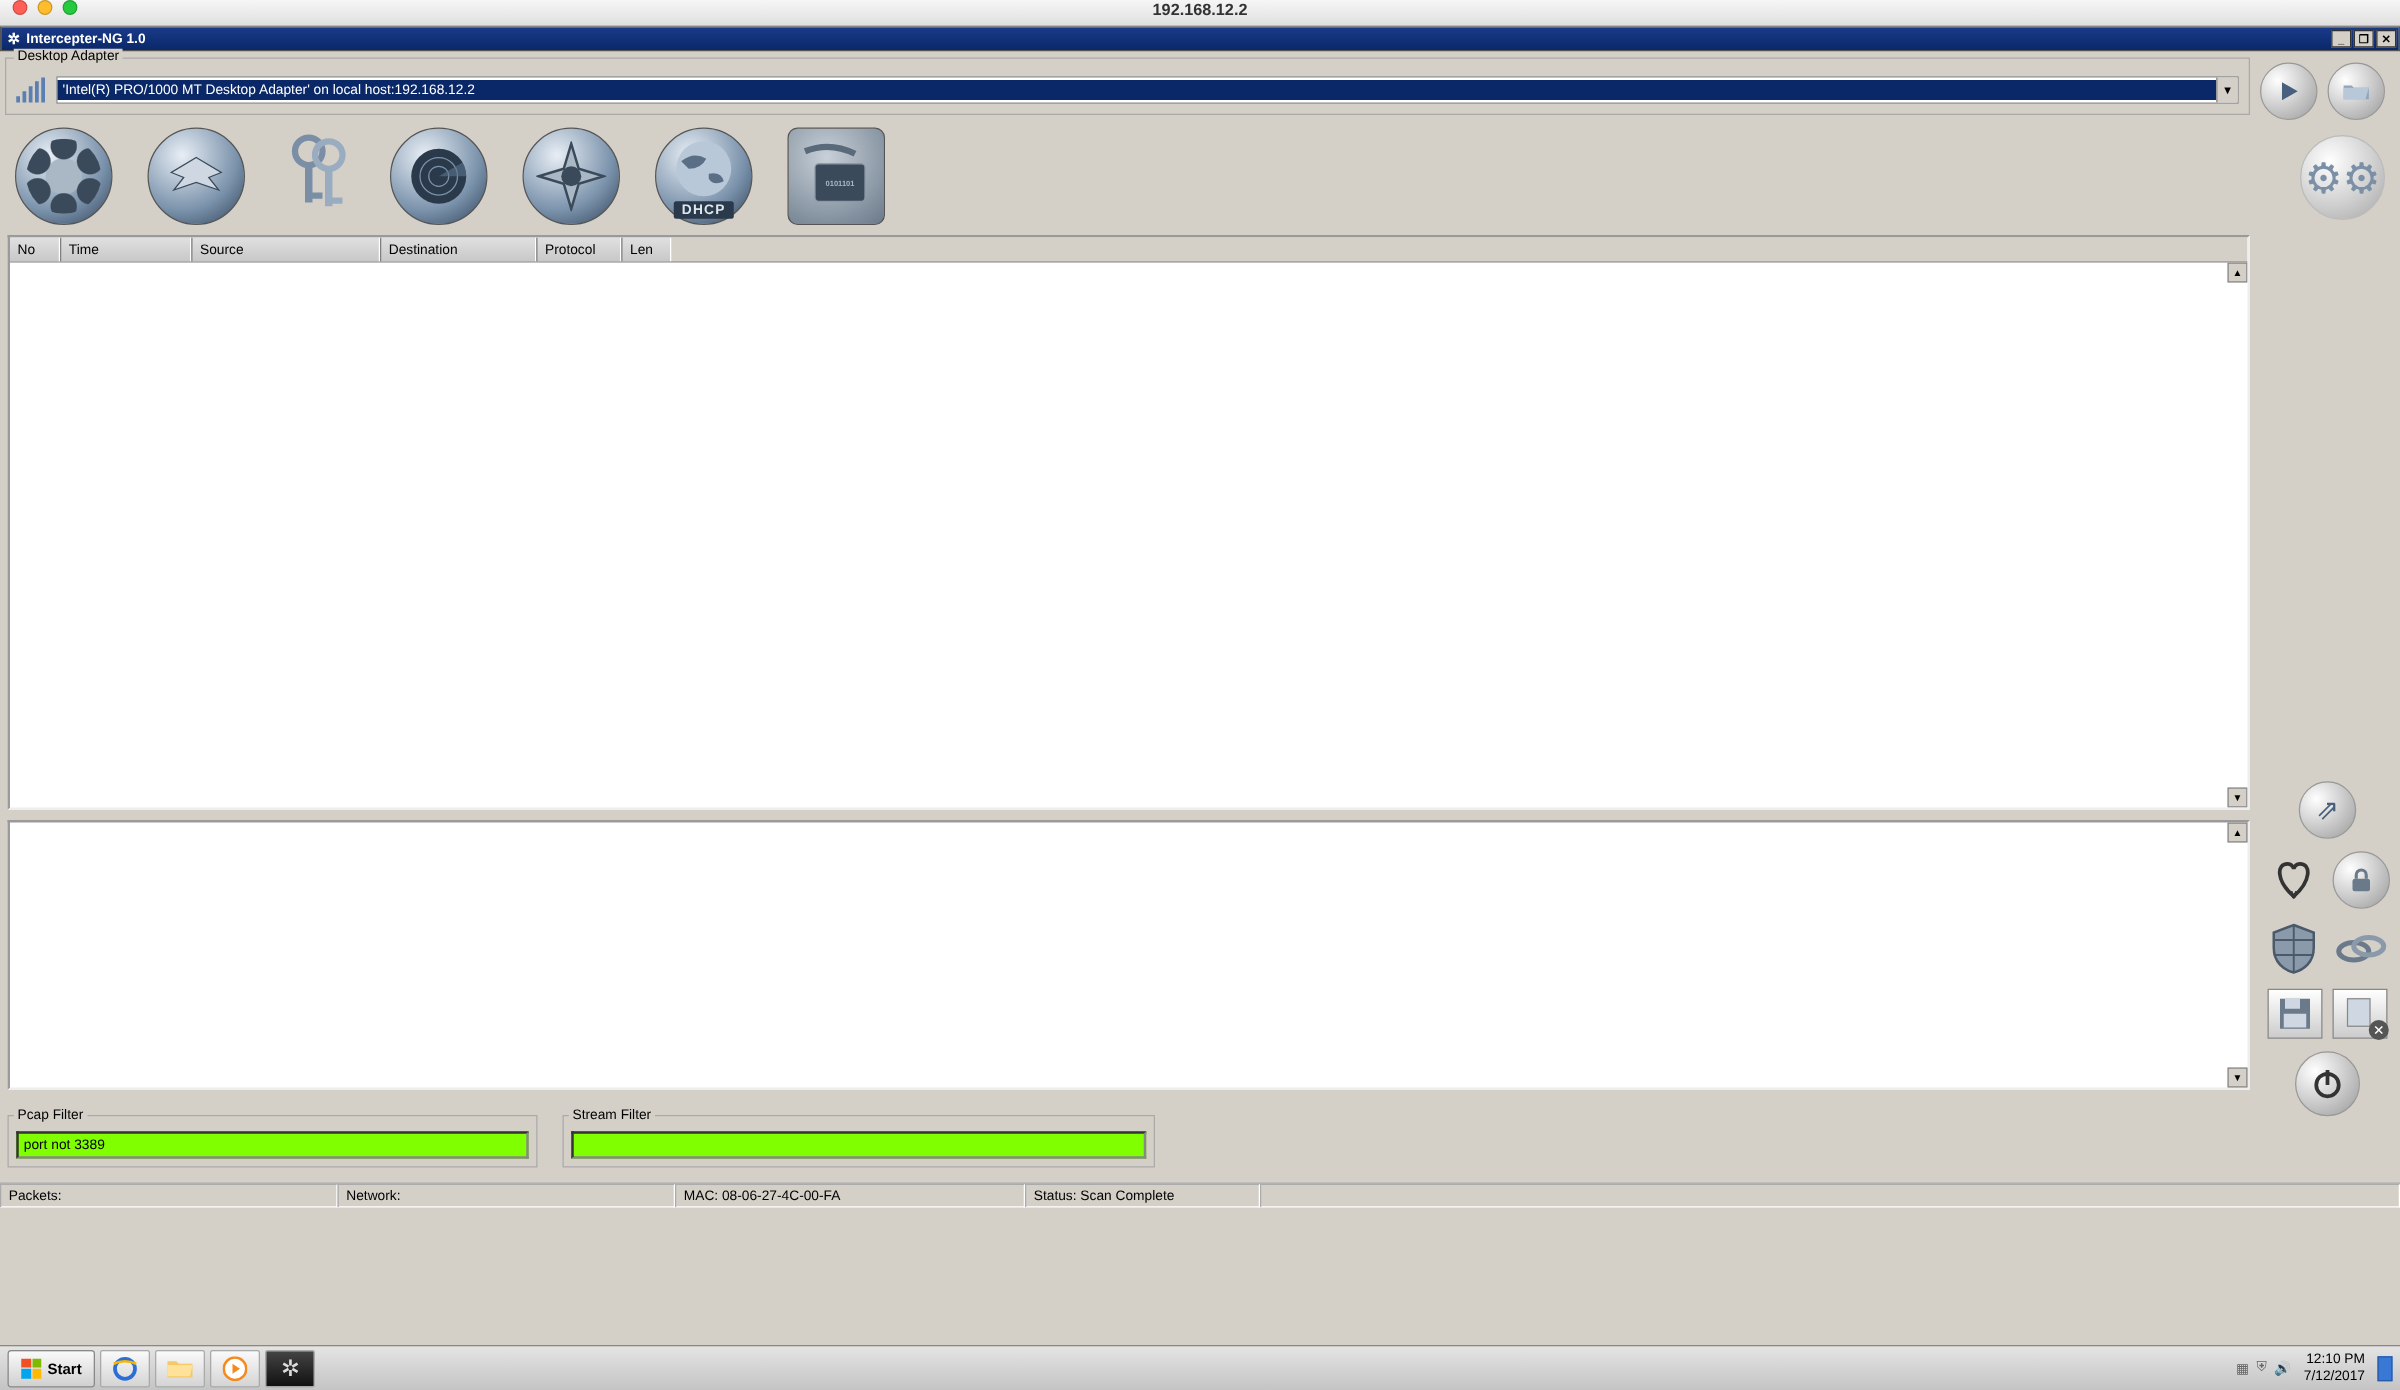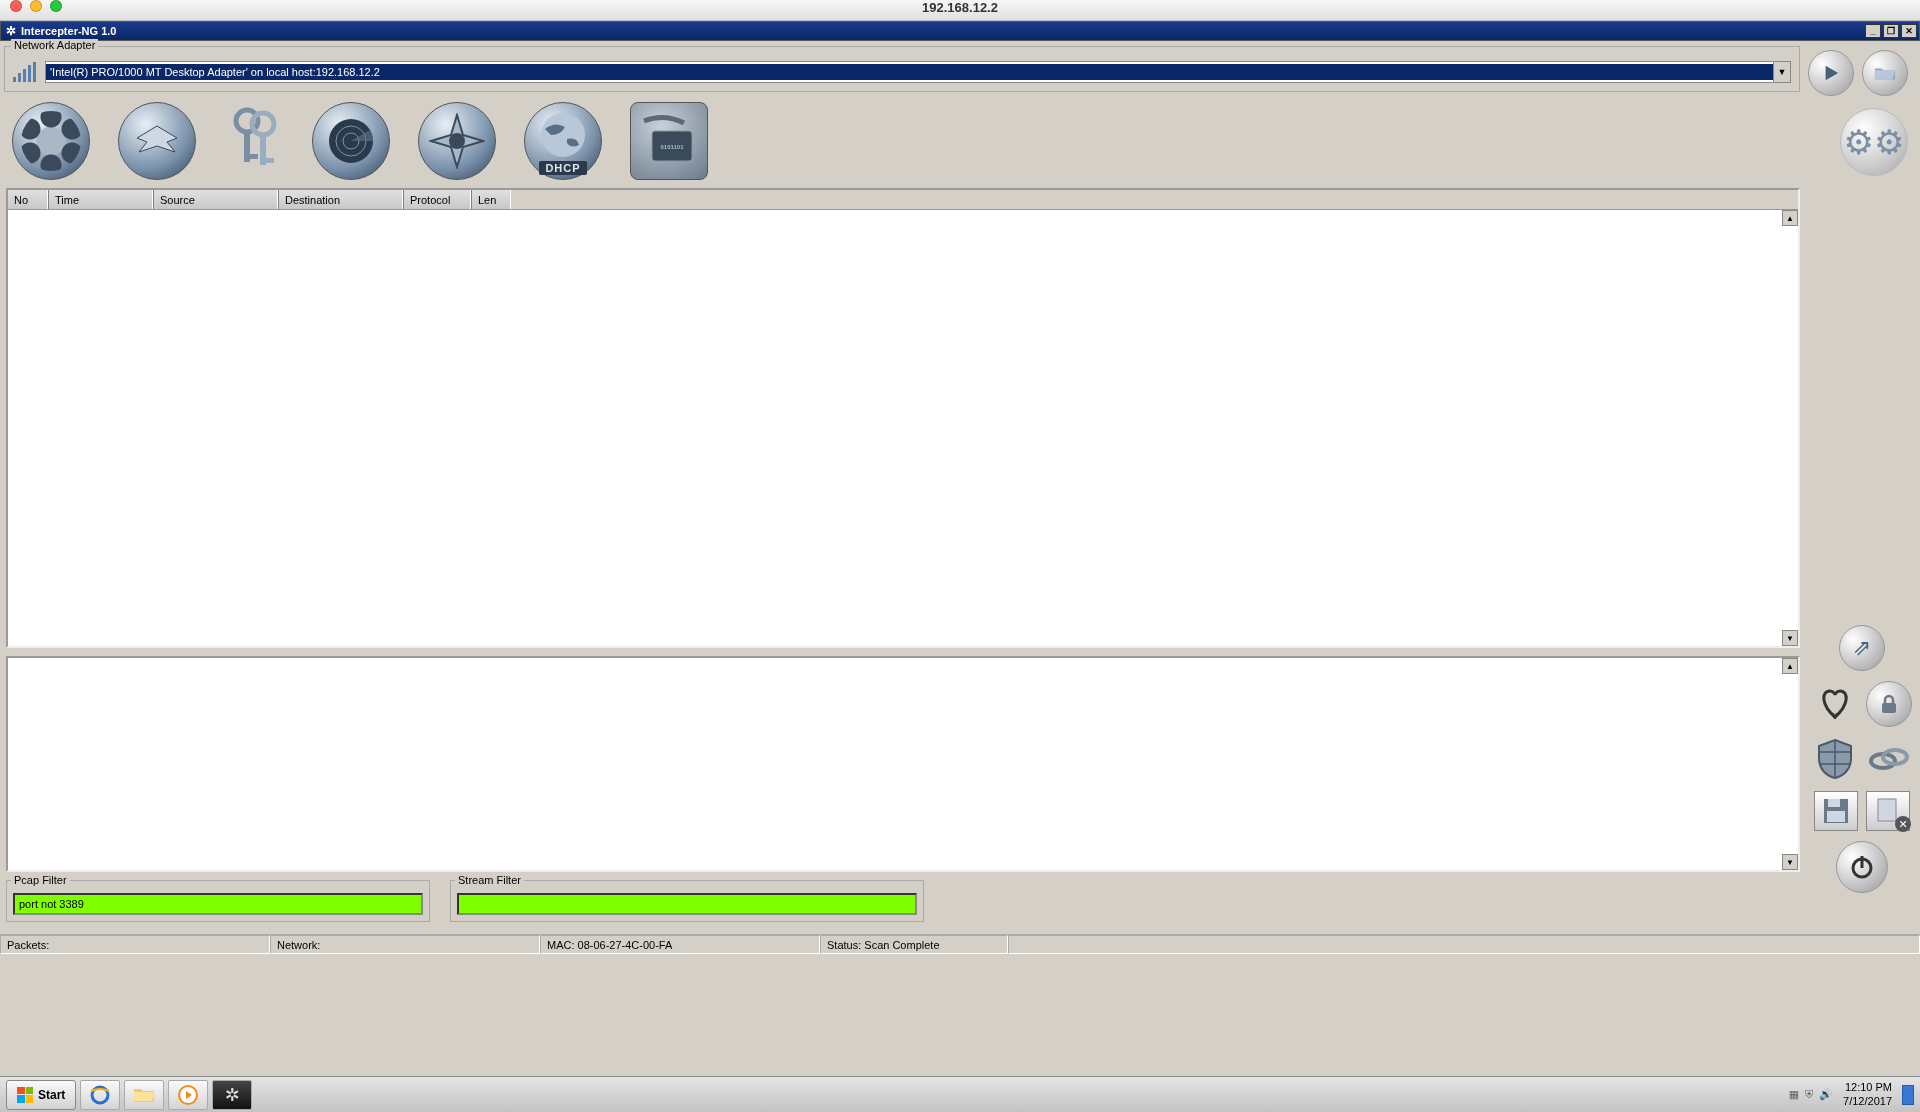--- a/index.html
+++ b/index.html
@@ -135,21 +135,21 @@
   }
   .scroll-up, .scroll-dn {
     position:absolute; right:0; width:16px; height:16px; background:#d4d0c8;
     border:1px solid #888; display:flex;align-items:center;justify-content:center;font-size:8px;
   }
   .packets-pane .scroll-up{top:20px;} .packets-pane .scroll-dn{bottom:0;}
   .details-pane .scroll-up{top:0;} .details-pane .scroll-dn{bottom:0;}
 
   
   .filter-row {
-    display:flex; gap:20px; margin: 8px 120px 0 6px;
+    display:flex; gap:20px; margin: 20px 120px 0 6px;
   }
   .filter-group {
     border:1px solid #aaa; position:relative; padding:12px 6px 6px 6px; background:#d4d0c8;
   }
   .filter-group .legend{
     position:absolute; top:-7px; left:4px; background:#d4d0c8; padding:0 3px; font-size:11px;
   }
   .filter-input {
     background:#7fff00; border:2px inset #888; height:22px; padding:2px 4px;
     font-size:11px; width:410px;
@@ -239,21 +239,21 @@
         <path d="M1 4h7l2 2h13v10H1z" fill="#8fa6bd"></path>
         <path d="M1 6h22l-3 10H1z" fill="#b8c8d8"></path>
       </svg>
   </div>
 </div>
 <div class="gear-big">
   <span>⚙⚙</span>
 </div>
 
 <fieldset class="adapter-box">
-  <div class="legend">Network Adapter</div>
+  <div class="legend">Desktop Adapter</div>
   <div class="adapter-row">
     <div class="signal-icon">
       <span style="height:5px"></span>
         <span style="height:9px"></span>
       <span style="height:13px"></span>
         <span style="height:17px"></span>
         <span style="height:20px"></span>
     </div>
     <div class="adapter-select">
       <div class="val">'Intel(R) PRO/1000 MT Desktop Adapter' on local host:192.168.12.2</div>
@@ -306,21 +306,21 @@
       <text x="38" y="38" fill="#aab8c5" font-size="6" text-anchor="middle">0101101</text>
       <path d="M10 10 Q30 2 50 12" stroke="#5a6a7a" stroke-width="5" fill="none"></path>
     </svg>
   </div>
 </div>
 
 <div class="packets-pane" style="position:relative">
   <div class="cols">
     <div class="col" style="width:40px">No</div>
     <div class="col" style="width:105px">Time</div>
-    <div class="col" style="width:125px">Source</div>
+    <div class="col" style="width:151px">Source</div>
     <div class="col" style="width:125px">Destination</div>
     <div class="col" style="width:68px">Protocol</div>
     <div class="col" style="width:40px">Len</div>
   </div>
   <div class="scroll-up">▲</div>
   <div class="scroll-dn">▼</div>
 </div>
 
 <div class="details-pane">
   <div class="scroll-up">▲</div>

